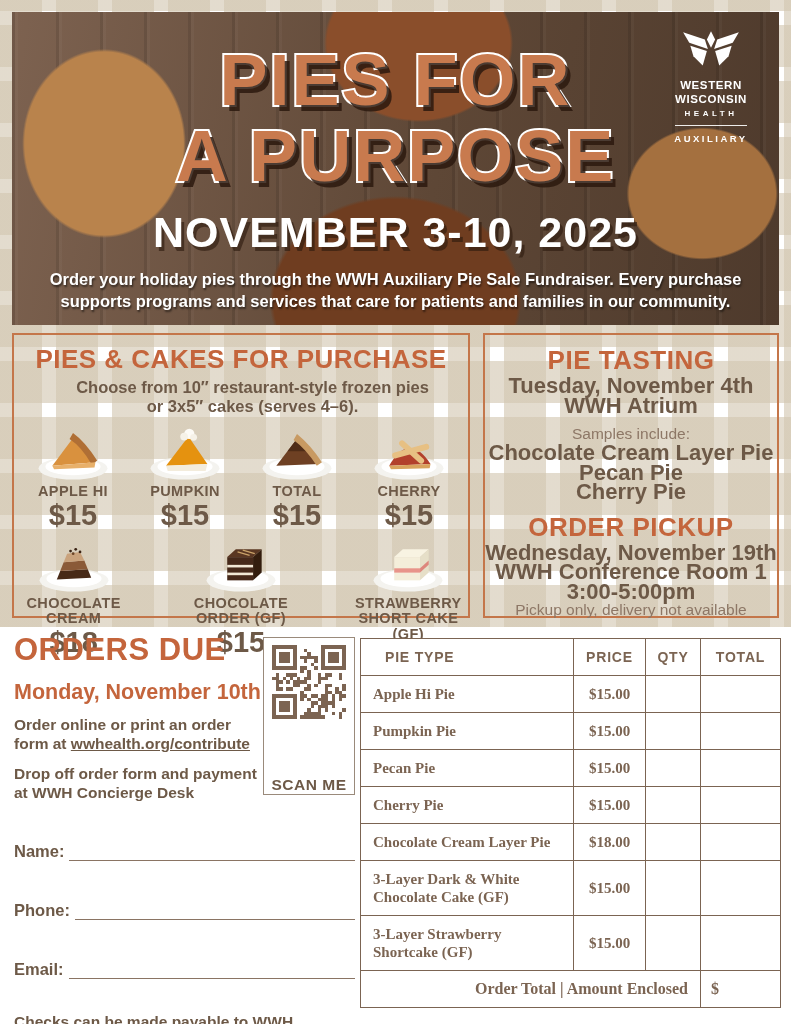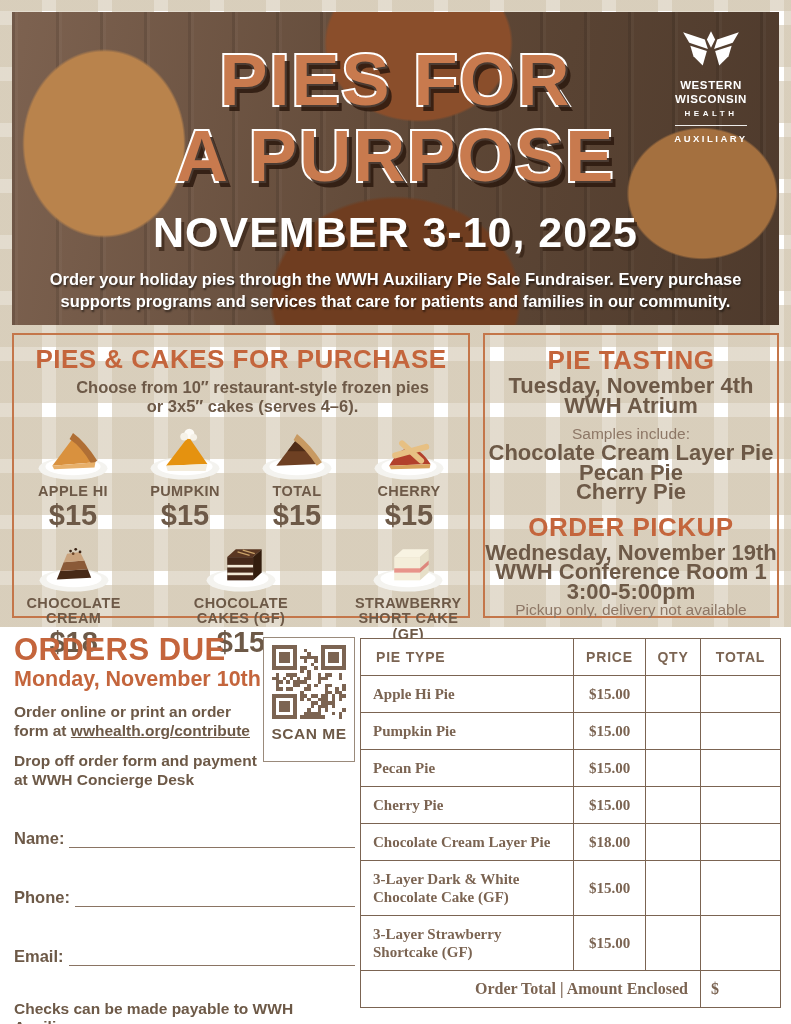--- a/index.html
+++ b/index.html
@@ -77,50 +77,50 @@
   .item svg { width:96px; height:62px; display:block; margin:0 auto; }
   .item-name { font-size:14.5px; line-height:15.5px; font-weight:bold; letter-spacing:.4px; color:#6d5947; margin-top:1px; }
   .item-price { font-size:29px; line-height:31px; font-weight:bold; color:#6d5947; }
 
   .info-line { font-size:22px; line-height:19.5px; font-weight:bold; color:#6d5947; }
   .info-note { font-size:15.5px; line-height:18px; font-weight:normal; color:#8d7766; } .mt10 { margin-top:10px; }
 
   
   .orders { position:absolute; left:14px; top:634px; width:341px; }
   .orders-heading { font-size:31px; font-weight:bold; letter-spacing:.5px; color:#c4653c; line-height:32px; }
-  .orders-deadline { font-size:21.5px; font-weight:bold; color:#c4653c; line-height:24px; margin-top:1px; }
+  .orders-deadline { font-size:21.5px; font-weight:bold; color:#c4653c; line-height:24px; margin-top:14px; }
   .orders p { font-size:15.5px; line-height:19px; font-weight:bold; color:#6d5947; }
   .p-narrow { width:245px; margin-top:11px; }
   .orders a.link { color:#6d5947; text-decoration:underline; }
   .form-row { display:flex; align-items:flex-start; width:341px; margin-top:40px; }
   .form-row:first-of-type { margin-top:36px; }
   .form-label { font-size:16.5px; font-weight:bold; color:#6d5947; white-space:nowrap; }
   .form-line { flex:1; border-bottom:1.6px solid #8a7463; height:19px; margin-left:5px; }
   .checks { margin-top:34px; font-size:15.5px; font-weight:bold; color:#6d5947; }
 
   
   .qr-box {
-    position:absolute; left:263px; top:637px; width:92px; height:125px;
+    position:absolute; left:263px; top:637px; width:92px; height:158px;
     background:#ffffff; border:1.6px solid #9a8a7b;
-    display:flex; flex-direction:column; align-items:center; padding-top:7px;
+    display:flex; flex-direction:column; align-items:center; padding-top:7px;justify-content:space-between;
   }
   .qr-box svg { width:74px; height:74px; }
   .qr-label { font-size:15.5px; font-weight:bold; letter-spacing:.5px; color:#6d5947; margin-top:6px; }
 
   
   .order-table {
     position:absolute; left:360px; top:638px; width:421px;
     border-collapse:collapse; background:#ffffff;
     color:#7b6452;
   }
   .order-table th, .order-table td { border:1.6px solid #7b6452; }
   .order-table th {
     font-size:14px; font-weight:bold; letter-spacing:.8px; padding:10px 8px; text-align:center;
   }
-  .order-table th.col-pie { text-align:left; padding-left:15px; width:213px; }
+  .order-table th.col-pie { text-align:left; padding-left:24px; width:213px; }
   .order-table th.col-price { width:72px; }
   .order-table th.col-qty { width:55px; }
   .order-table td { font-size:15px; font-weight:bold; padding:9px 8px;font-family:Liberation Serif, serif; }
   .order-table td.cell-pie { text-align:left; padding-left:12px; line-height:18px; }
   .order-table td.cell-price { text-align:center; }
   .order-table td.foot-label { text-align:right; padding-right:12px; font-size:16px; }
   .order-table td.foot-cash { text-align:left; padding-left:10px; font-size:16px; }
 </style>
 </head>
 <body>
@@ -234,21 +234,21 @@
         <svg viewBox="0 0 96 72">
           <ellipse cx="48" cy="55" rx="40" ry="13" fill="#f4f3ef"></ellipse>
             <ellipse cx="48" cy="53" rx="32" ry="10" fill="#ffffff"></ellipse>
           <rect x="32" y="28" width="30" height="27" fill="#46291a"></rect>
           <path d="M32 28 L42 19 L72 19 L62 28 Z" fill="#5a3722"></path>
           <path d="M62 28 L72 19 L72 46 L62 55 Z" fill="#331d0e"></path>
           <rect x="32" y="37" width="30" height="3" fill="#f1e8d6"></rect>
           <rect x="32" y="46" width="30" height="3" fill="#f1e8d6"></rect>
           <path d="M44 22 L58 26 M50 20 L64 24" stroke="#caa36a" stroke-width="1.5" fill="none"></path>
         </svg>
-        <div class="item-name">CHOCOLATE CAKES (GF)</div>
+        <div class="item-name">CHOCOLATE ORDER (GF)</div>
         <div class="item-price">$15</div>
       </div>
       <div class="item">
         <svg viewBox="0 0 96 72">
           <ellipse cx="48" cy="55" rx="40" ry="13" fill="#f4f3ef"></ellipse>
             <ellipse cx="48" cy="53" rx="32" ry="10" fill="#ffffff"></ellipse>
           <rect x="32" y="28" width="30" height="27" fill="#f4eeda"></rect>
           <path d="M32 28 L42 19 L72 19 L62 28 Z" fill="#f8f3e2"></path>
           <path d="M62 28 L72 19 L72 46 L62 55 Z" fill="#e6dfc8"></path>
           <rect x="32" y="41" width="30" height="5" fill="#e8948a"></rect>

